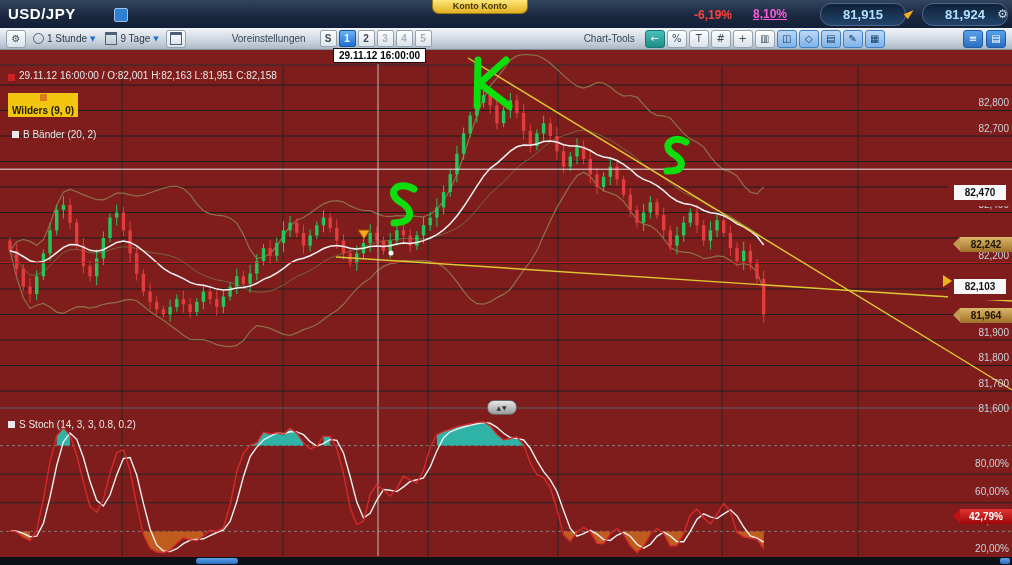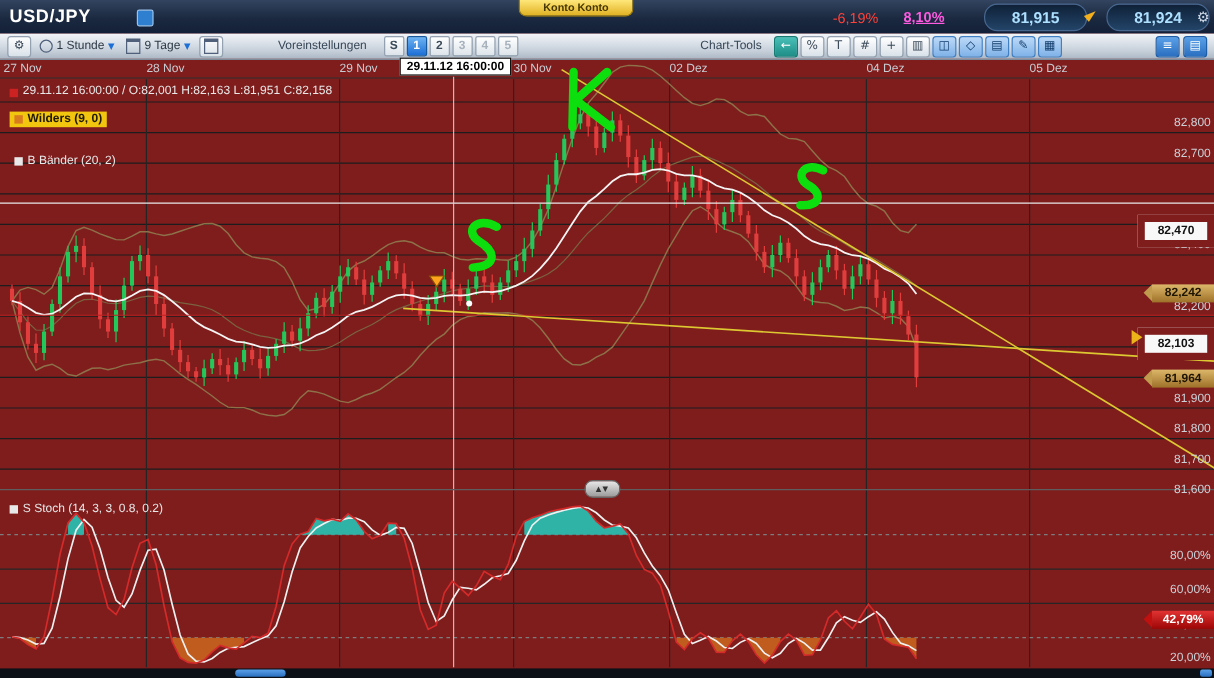--- a/index.html
+++ b/index.html
@@ -8,21 +8,21 @@
   #svg{position:absolute;left:0;top:0;z-index:1;}
 
   
   #header{position:absolute;left:0;top:0;width:1012px;height:28px;z-index:3;
           background:linear-gradient(#32445f,#1b2940 55%,#121f38);}
   #symbol{position:absolute;left:8px;top:5px;font-size:15px;font-weight:bold;color:#fff;letter-spacing:.5px;}
   #symbol-info-icon{position:absolute;left:114px;top:8px;width:12px;height:12px;background:#2f7fd0;border-radius:2px;border:1px solid #9bc2ea;}
   #demo{position:absolute;left:432px;top:0;width:94px;height:13px;background:linear-gradient(#ffe77a,#e0b122);
         border:1px solid #9a7d12;border-top:none;border-radius:0 0 7px 7px;color:#463700;font-size:9px;
         font-weight:bold;text-align:center;line-height:13px;}
-  #pctneg{position:absolute;left:694px;top:8px;color:#ff4238;font-size:12px;font-weight:normal;}
+  #pctneg{position:absolute;left:694px;top:8px;color:#ff4238;font-size:12px;font-weight:bold;}
   #pctpos{position:absolute;left:753px;top:7px;color:#ff5ae0;font-size:12px;font-weight:bold;text-decoration:underline;}
   .pricebtn{position:absolute;top:3px;width:84px;height:21px;border-radius:11px;
             background:linear-gradient(#0f2138,#234468);border:1px solid #48678f;color:#aee0ff;
             font-size:13px;font-weight:bold;text-align:center;line-height:21px;}
   #sell{left:820px;} #buy{left:922px;}
   #dirarrow{position:absolute;left:904px;top:5px;color:#f3b01c;font-size:13px;transform:rotate(-40deg);
             font-family:"DejaVu Sans",sans-serif;}
   #hdr-gear{position:absolute;right:4px;top:7px;color:#cdd6e4;font-size:12px;font-family:"DejaVu Sans",sans-serif;}
 
   
@@ -55,21 +55,21 @@
   
   #xaxis{position:absolute;left:0;top:50px;width:1012px;height:15px;z-index:2;}
   .xlabel{position:absolute;top:2px;font-size:10px;color:#c8ccd2;}
   #tooltip{position:absolute;left:333px;top:48px;z-index:4;background:#fff;border:1px solid #111;
            color:#000;font-size:10px;font-weight:bold;padding:1px 5px;}
   #ohlc{position:absolute;left:8px;top:70px;z-index:2;color:#e8e8e8;font-size:10px;display:flex;align-items:flex-end;gap:4px;}
   .sq{width:7px;height:7px;display:inline-block;}
   .sq.red{background:#c22;} .sq.white{background:#e8e8e8;} .sq.orange{background:#d87c1e;}
   .indlabel{position:absolute;left:8px;z-index:2;font-size:10px;color:#e8e8e8;display:flex;gap:4px;
             align-items:center;padding:1px 4px;}
-  #ind1{top:93px;background:#f2c50f;color:#201a00;font-weight:bold;}
+  #ind1{top:93px;background:#f2c50f;color:#201a00;font-weight:bold;flex-direction:column;}
   #ind2{top:128px;text-align:center;}
   #stochlegend{position:absolute;left:8px;top:419px;z-index:2;color:#e8e8e8;font-size:10px;display:flex;gap:4px;align-items:center;}
   #splitter{position:absolute;left:487px;top:400px;width:28px;height:13px;border-radius:7px;z-index:4;
             background:linear-gradient(#e8e8e8,#9a9a9a);border:1px solid #666;color:#333;font-size:6px;
             text-align:center;line-height:13px;letter-spacing:1px;font-family:"DejaVu Sans",sans-serif;}
   #overlay{position:absolute;left:0;top:18px;width:1012px;height:565px;z-index:2;pointer-events:none;}
   #overlay > *{pointer-events:auto;}
   .ylabel{position:absolute;right:3px;font-size:10px;color:#ccd2d8;}
   .tag{position:absolute;right:0;min-width:42px;height:15px;line-height:15px;z-index:5;font-size:10px;
        font-weight:bold;text-align:center;padding:0 5px;}
@@ -426,29 +426,20 @@
         <span class="tool active">▤</span>
         <span class="tool active">✎</span>
         <span class="tool active">▦</span>
       </div>
     <div id="tbright">
         <span class="tool blue">≡</span>
         <span class="tool blue">▤</span>
       </div>
   </div>
 
-  <div id="xaxis">
-      <span class="xlabel" style="left: 3px;">27 Nov</span>
-      <span class="xlabel" style="left: 122px;">28 Nov</span>
-      <span class="xlabel" style="left: 283px;">29 Nov</span>
-      <span class="xlabel" style="left: 428px;">30 Nov</span>
-      <span class="xlabel" style="left: 558px;">02 Dez</span>
-      <span class="xlabel" style="left: 722px;">04 Dez</span>
-      <span class="xlabel" style="left: 858px;">05 Dez</span>
-    </div>
   <div id="tooltip">29.11.12 16:00:00</div>
 
   <div id="ohlc">
     <span class="sq red"></span>
     <span>29.11.12 16:00:00 / O:82,001  H:82,163  L:81,951  C:82,158</span>
   </div>
   <div id="ind1" class="indlabel">
     <span class="sq orange"></span>
     <span>Wilders (9, 0)</span>
   </div>

